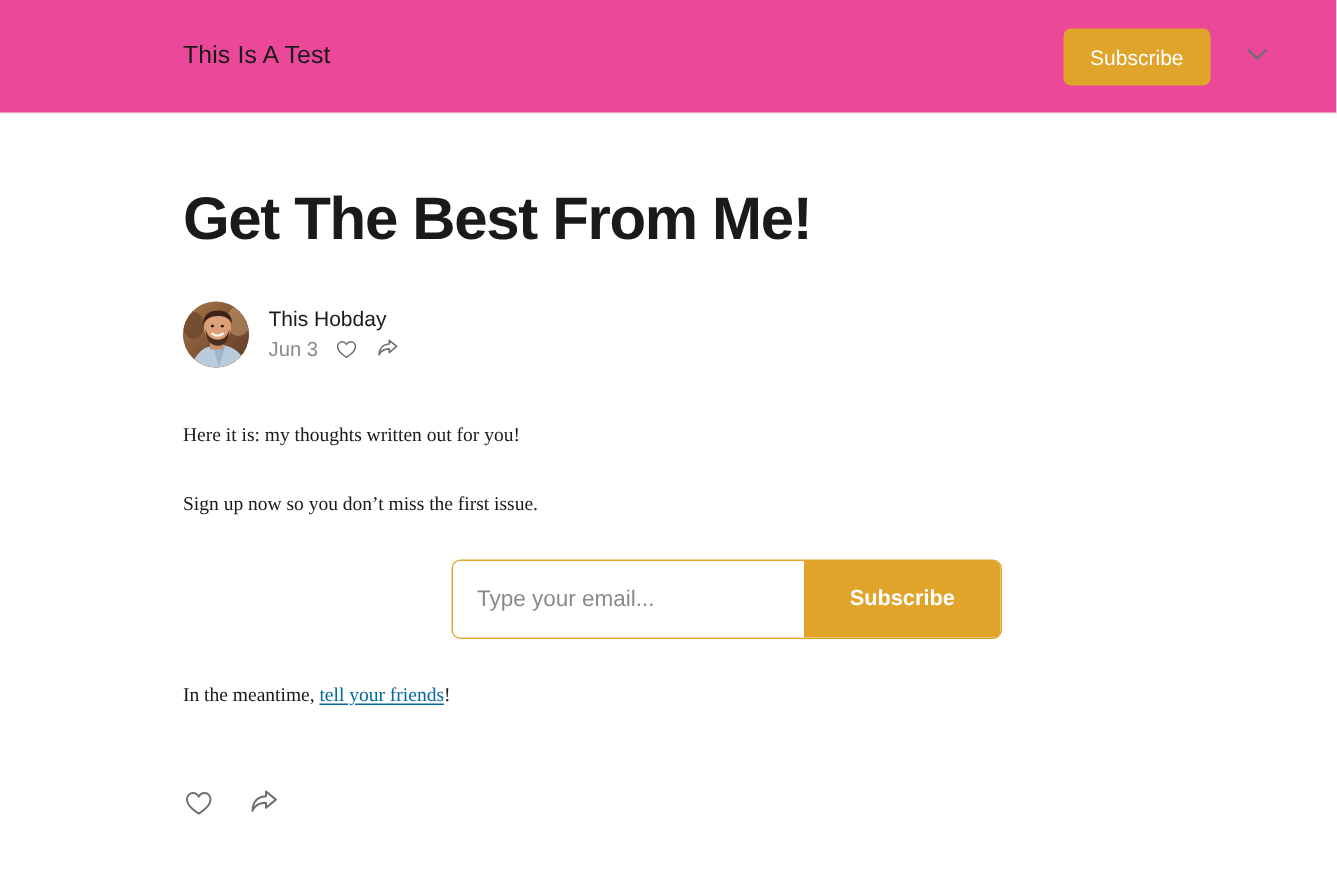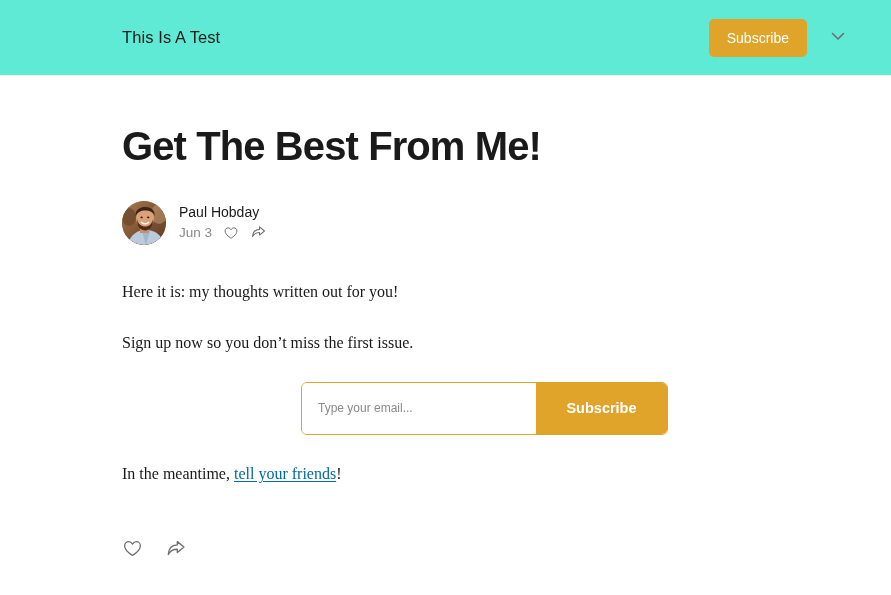--- a/index.html
+++ b/index.html
@@ -13,21 +13,21 @@
     background: #ffffff;
     font-family: "Liberation Sans", sans-serif;
     overflow: hidden;
     position: relative;
   }
 
   
   .site-header {
     height: 76px;
     width: 100%;
-    background: #5eead4;
+    background: #ec4899;
     border-bottom: 1px solid #f6eedd;
     display: flex;
     align-items: center;
     padding: 0 40px 0 122px;
     position: relative;
   }
   .pub-title {
     font-size: 16.5px;
     color: #1a1a1a;
     font-family: "Liberation Sans", sans-serif;
@@ -119,21 +119,21 @@
   .mini-icon {
     display: inline-flex;
     align-items: center;
     justify-content: center;
     cursor: pointer;
   }
 
   
   .body-copy {
     font-family: "Liberation Serif", serif;
-    font-size: 16px;
+    font-size: 13px;
     line-height: 1.5;
     color: #1a1a1a;
     max-width: 560px;
   }
   .p1 { margin: 35px 0 0 0; }
   .p2 { margin: 27px 0 0 0; }
   .p3 { margin: 0; }
   .link-inline {
     color: #0369a1;
     text-decoration: underline;
@@ -151,21 +151,21 @@
     display: flex;
     overflow: hidden;
     background: #ffffff;
   }
   .email-input {
     flex: 1 1 auto;
     border: none;
     outline: none;
     background: #ffffff;
     padding: 0 16px;
-    font-size: 12px;
+    font-size: 15px;
     font-family: "Liberation Sans", sans-serif;
     color: #1a1a1a;
     min-width: 0;
   }
   .email-input::placeholder { color: #8a8a8a; }
   .btn-subscribe-form {
     flex: 0 0 131px;
     background: #e0a42b;
     color: #ffffff;
     border: none;
@@ -247,21 +247,21 @@
 
           <ellipse cx="19.6" cy="16.4" rx="1.15" ry="0.95" fill="#2b1d14"></ellipse>
           <ellipse cx="26.2" cy="16.4" rx="1.15" ry="0.95" fill="#2b1d14"></ellipse>
 
           <path d="M19.5 21.4 C21.4 23.3 24.6 23.3 26.6 21.4" stroke="#fdf4ec" stroke-width="1.5" fill="none" stroke-linecap="round"></path>
         </g>
       </svg>
     </div>
 
     <div class="byline-text">
-      <div class="author-name">Paul Hobday</div>
+      <div class="author-name">This Hobday</div>
 
       <div class="meta-row">
         <span class="post-date">Jun 3</span>
 
         <span class="mini-icon">
           <svg width="16" height="16" viewBox="0 0 20 20" fill="none">
             <path d="M10 16.5 C10 16.5 2.6 12.3 2.6 7.45 C2.6 5.2 4.35 3.6 6.4 3.6 C7.9 3.6 9.2 4.45 10 5.8 C10.8 4.45 12.1 3.6 13.6 3.6 C15.65 3.6 17.4 5.2 17.4 7.45 C17.4 12.3 10 16.5 10 16.5 Z" stroke="#6e6e6e" stroke-width="1.25" stroke-linejoin="round"></path>
           </svg>
         </span>
 

